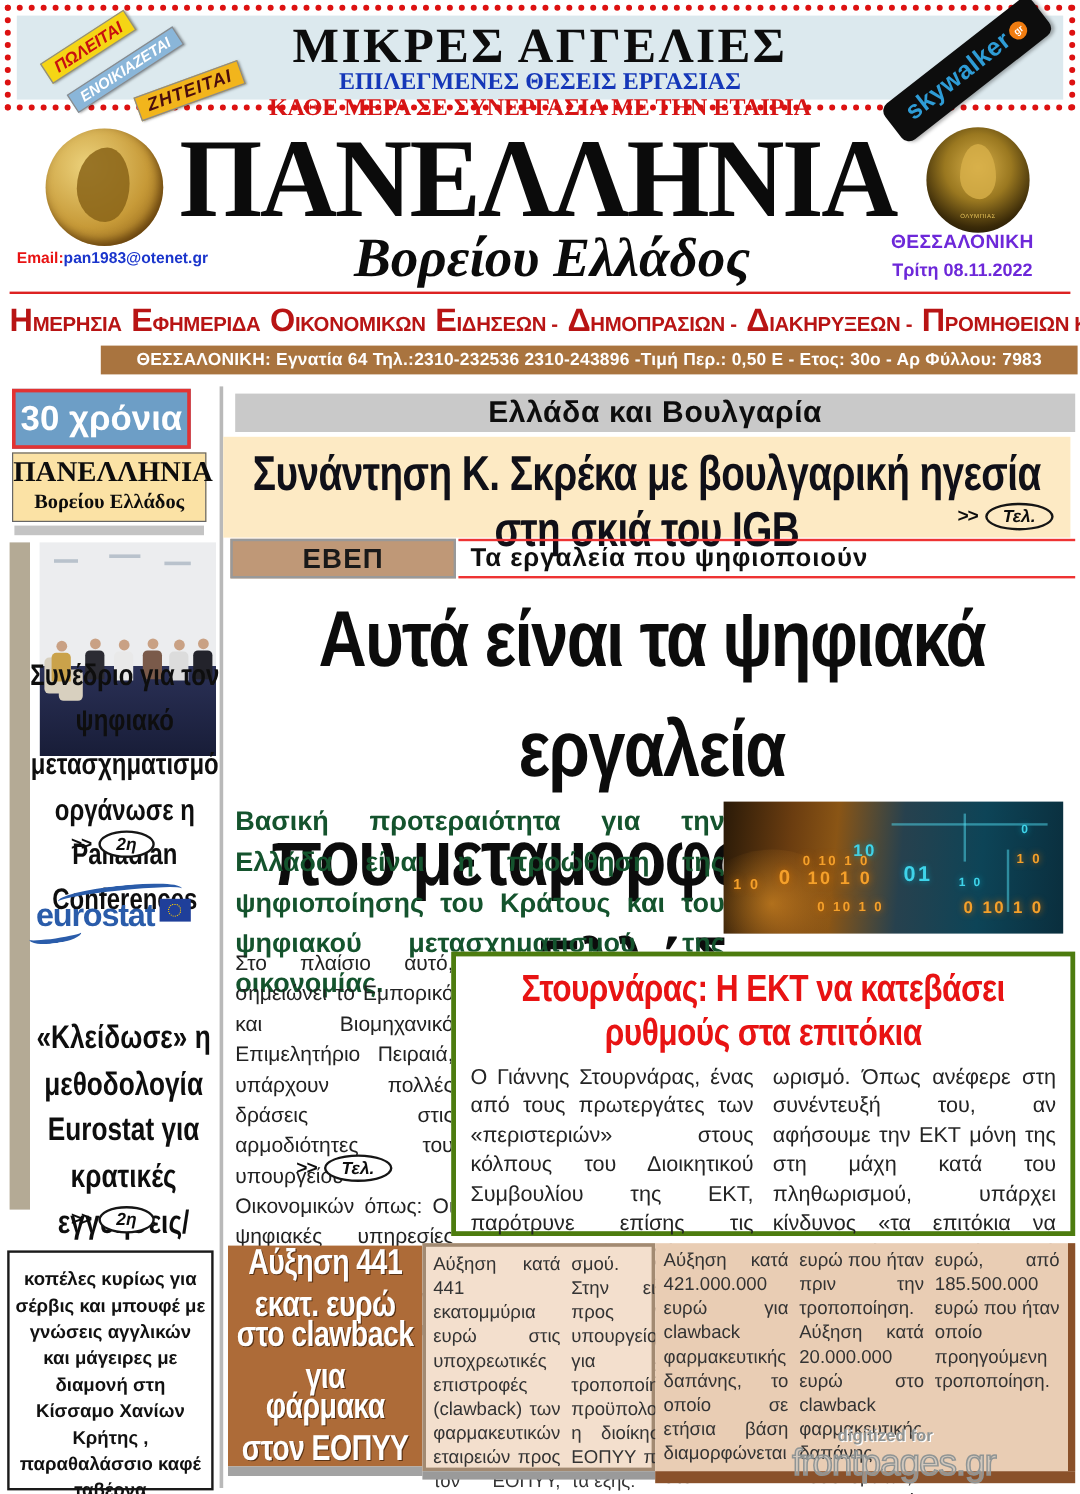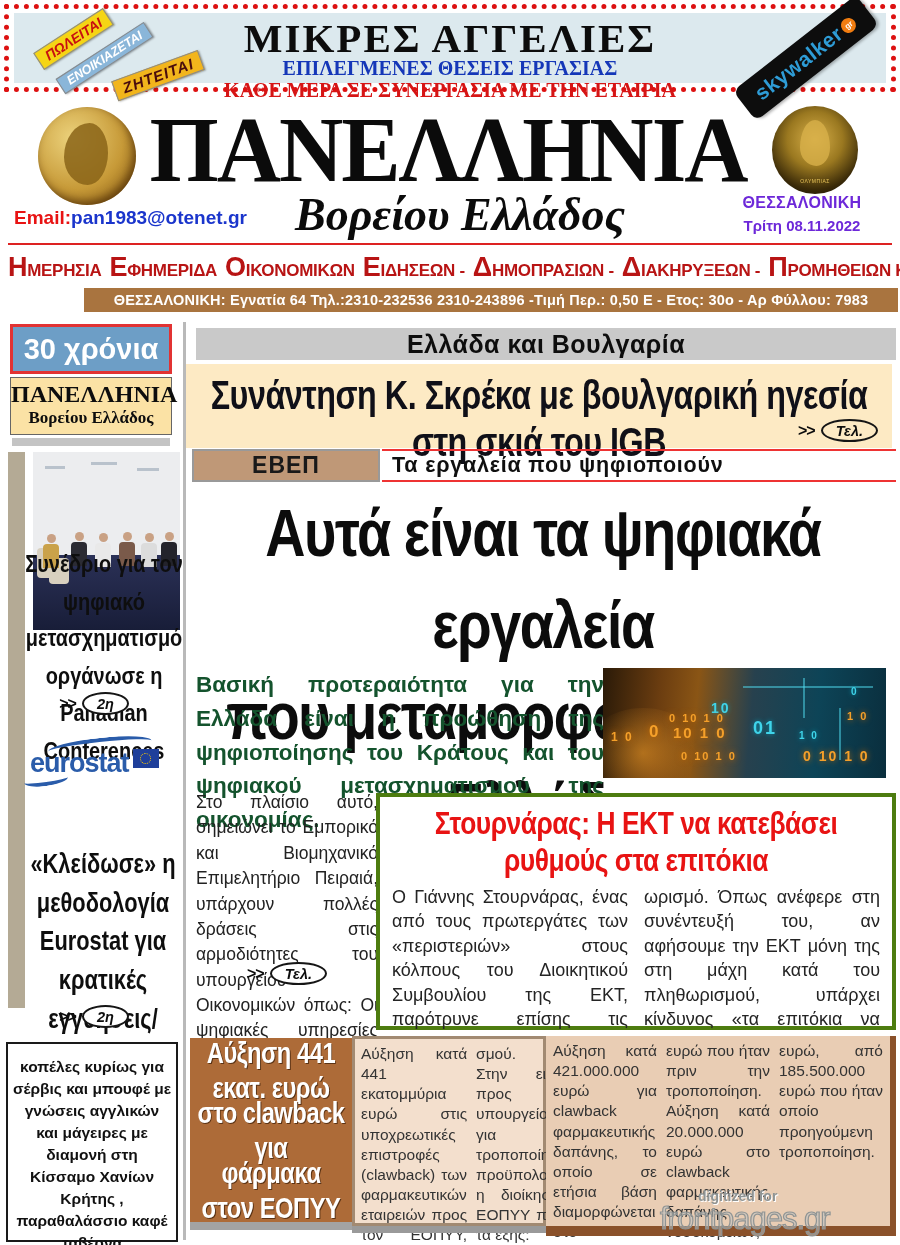--- a/index.html
+++ b/index.html
@@ -47,40 +47,40 @@
      font-size:89px;color:#0b0b0b;text-align:center;letter-spacing:-2px;transform:scale(1,1.05);
      transform-origin:center top;}
   .mast-sub{left:230px;top:188px;width:460px;font-family:"Liberation Serif",serif;font-weight:bold;
      font-style:italic;font-size:46px;color:#0b0b0b;text-align:center;}
   .medal{left:772px;top:106px;width:86px;height:88px;border-radius:50%;
      background:radial-gradient(circle at 50% 38%,#d8b04a 0%,#9a7820 40%,#3a2a08 72%,#050505 100%);}
   .medal-face{position:absolute;left:28px;top:14px;width:30px;height:46px;background:#d8b04a;
      border-radius:50% 50% 45% 55%/60% 60% 40% 40%;opacity:.8;}
   .medal-label{position:absolute;left:0;right:0;bottom:10px;text-align:center;color:#e6c25a;
      font-size:5px;letter-spacing:.5px;}
-  .email-line{left:14px;top:207px;font-size:19px;font-weight:bold;}
+  .email-line{left:14px;top:207px;font-size:13px;font-weight:bold;}
   .email-label{color:#e81313;}
   .email-addr{color:#1a35cc;}
   .citydate{left:726px;top:194px;width:152px;text-align:center;color:#6d28d9;}
   .city{font-size:16px;font-weight:bold;letter-spacing:.3px;}
   .date{font-size:15px;font-weight:bold;margin-top:5px;}
   .red-rule{left:8px;top:243px;width:884px;height:2px;background:#d22;}
 
   
   .tagline{left:4px;top:252px;width:892px;text-align:center;color:#b81414;font-weight:bold;
      letter-spacing:-.3px;white-space:nowrap;}
   .tg-word{margin:0 4px;}
   .tg-head{font-size:27px;}
   .tg-rest{font-size:17px;}
   .infobar{left:84px;top:288px;width:814px;height:24px;background:var(--brown);color:#fff;
      font-weight:bold;font-size:14.5px;line-height:24px;text-align:center;letter-spacing:.2px;}
 
   
   .vline{left:183px;top:322px;width:3px;height:918px;background:#b9b9b9;}
-  .badge30{left:10px;top:324px;width:162px;height:50px;background:var(--blue_badge);
+  .badge30{left:10px;top:324px;width:149px;height:50px;background:var(--blue_badge);
      border:3px solid #e23333;color:#fff;font-size:29px;font-weight:bold;
      display:flex;align-items:center;justify-content:center;}
   .brandbox{left:10px;top:377px;width:162px;height:58px;background:var(--cream2);
      border:1px solid #666;text-align:center;padding-top:3px;}
   .brand-t{font-family:"Liberation Serif",serif;font-weight:bold;font-size:24px;color:#0d0d0d;}
   .brand-s{font-family:"Liberation Serif",serif;font-weight:bold;font-size:17px;color:#0d0d0d;}
   .graybar{left:12px;top:438px;width:158px;height:8px;background:#c4c4c4;}
   .tanstrip{left:8px;top:452px;width:17px;height:556px;background:#b4aa95;}
   .photo{left:33px;top:452px;width:147px;height:178px;background:#ecedef;overflow:hidden;}
   .ph-floor{position:absolute;left:0;right:0;bottom:0;height:42%;

